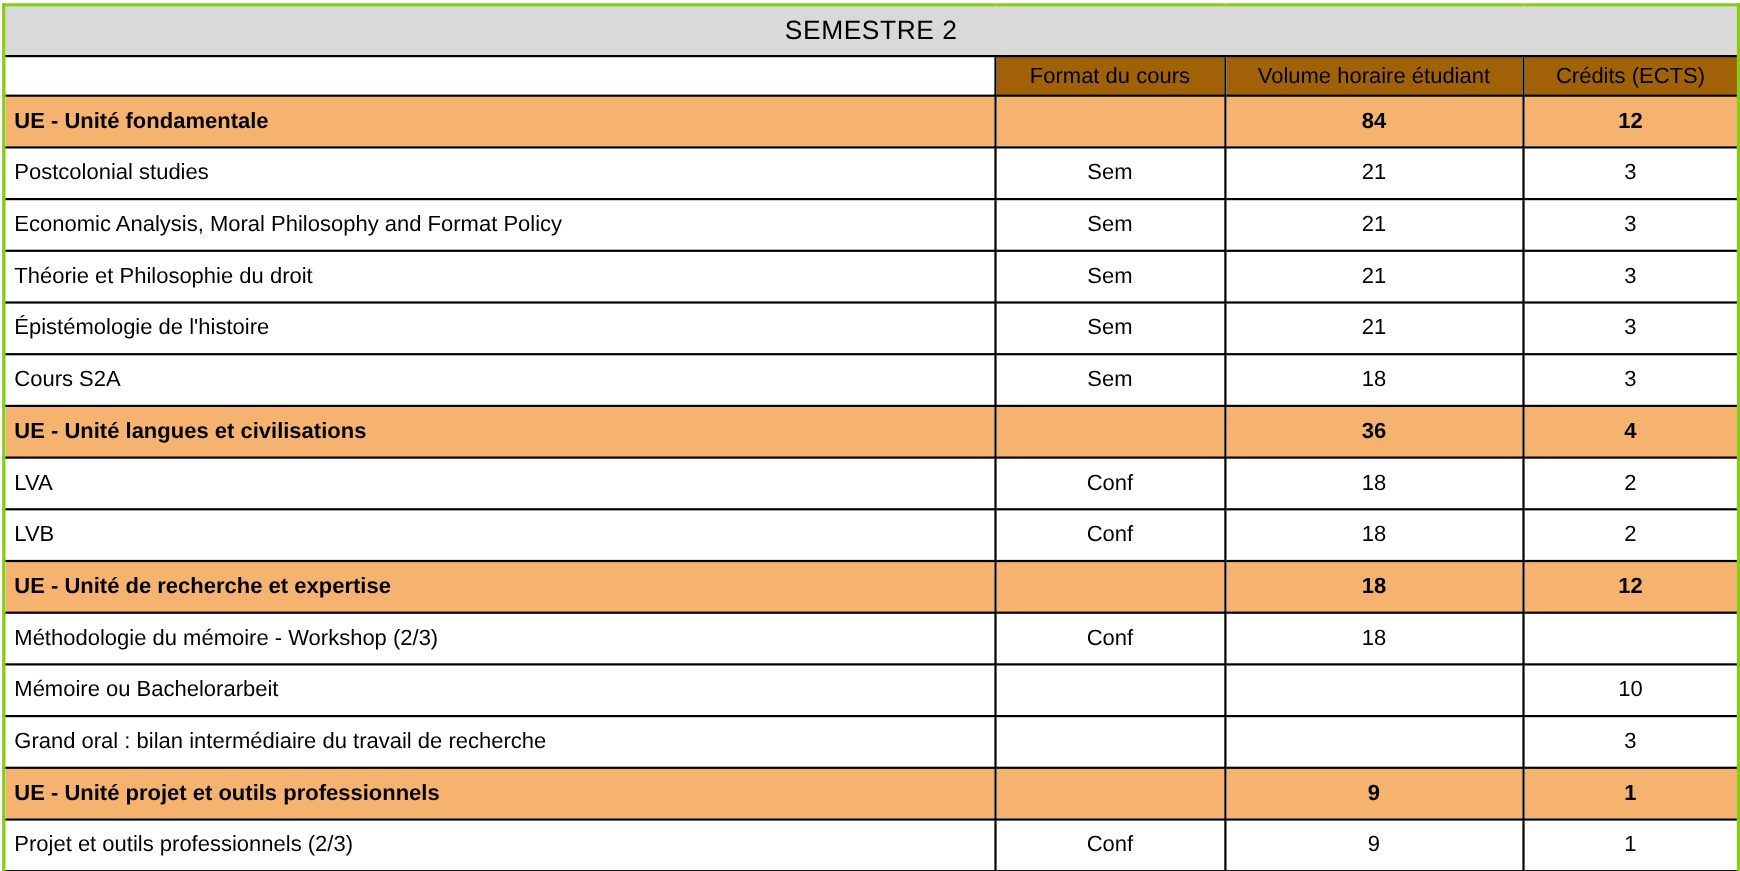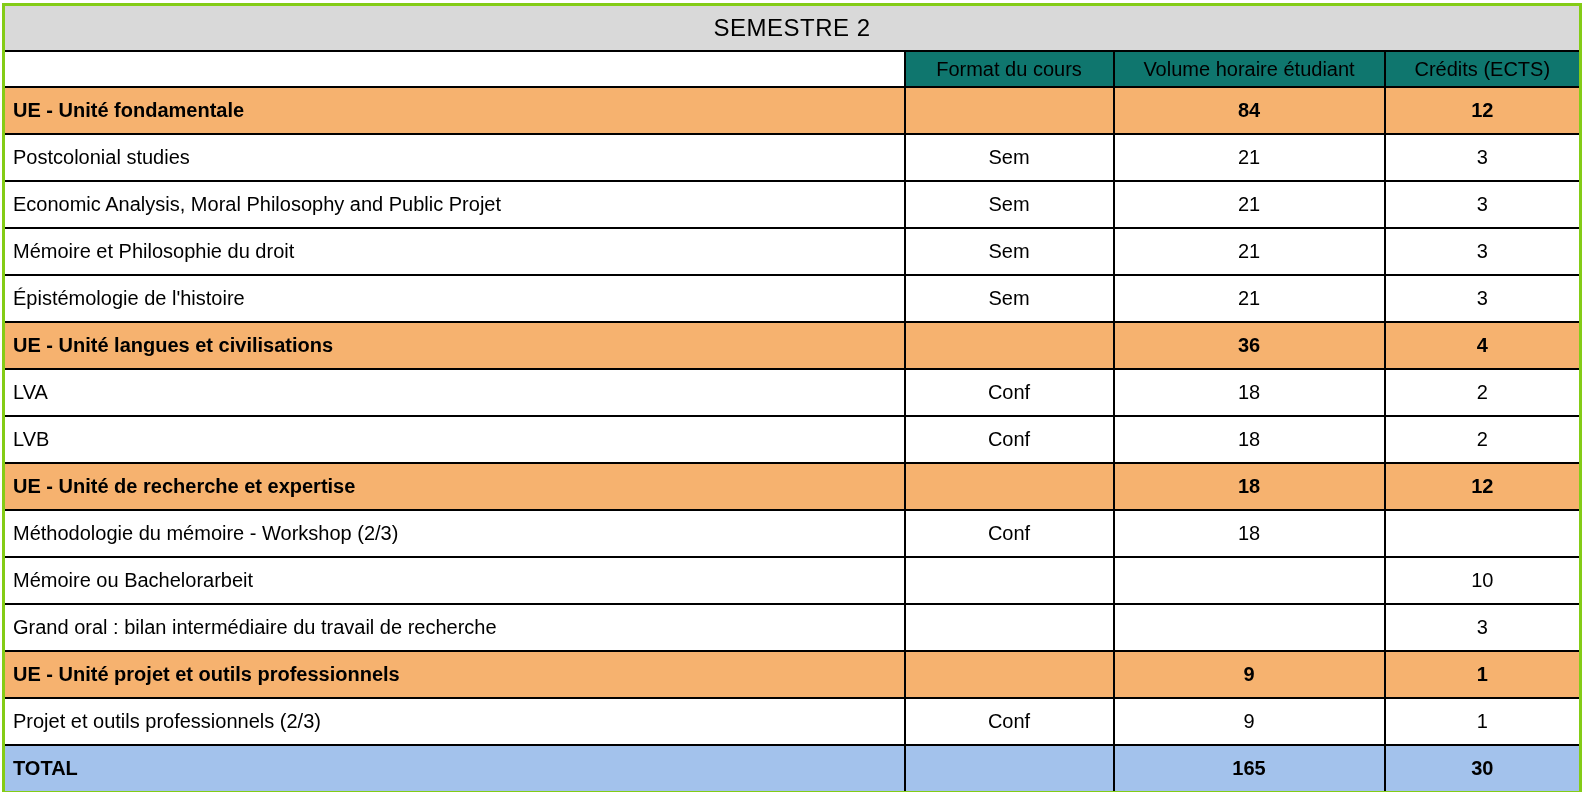--- a/index.html
+++ b/index.html
@@ -40,21 +40,21 @@
   tr.title-row th {
     height: 44px;
     background: #d9d9d9;
     font-size: 24px;
     font-weight: 400;
     text-align: center;
     letter-spacing: 0.5px;
   }
   tr.header-row th {
     height: 34px;
-    background: #0f766e;
+    background: #a16207;
     font-weight: 400;
     text-align: center;
   }
   tr.header-row th.first-col {
     background: #ffffff;
   }
   tbody tr {
     height: 47px;
   }
   tbody td {
@@ -103,35 +103,41 @@
           <td class="volume-cell">84</td>
           <td class="credits-cell">12</td>
         </tr>
         <tr class="row-course">
           <td class="label-cell">Postcolonial studies</td>
           <td class="format-cell">Sem</td>
           <td class="volume-cell">21</td>
           <td class="credits-cell">3</td>
         </tr>
         <tr class="row-course">
-          <td class="label-cell">Economic Analysis, Moral Philosophy and Public Projet</td>
-          <td class="format-cell">Sem</td>
-          <td class="volume-cell">21</td>
-          <td class="credits-cell">3</td>
-        </tr>
-        <tr class="row-course">
-          <td class="label-cell">Mémoire et Philosophie du droit</td>
+          <td class="label-cell">Economic Analysis, Moral Philosophy and Format Policy</td>
+          <td class="format-cell">Sem</td>
+          <td class="volume-cell">21</td>
+          <td class="credits-cell">3</td>
+        </tr>
+        <tr class="row-course">
+          <td class="label-cell">Théorie et Philosophie du droit</td>
           <td class="format-cell">Sem</td>
           <td class="volume-cell">21</td>
           <td class="credits-cell">3</td>
         </tr>
         <tr class="row-course">
           <td class="label-cell">Épistémologie de l'histoire</td>
           <td class="format-cell">Sem</td>
           <td class="volume-cell">21</td>
+          <td class="credits-cell">3</td>
+        </tr>
+        <tr class="row-course">
+          <td class="label-cell">Cours S2A</td>
+          <td class="format-cell">Sem</td>
+          <td class="volume-cell">18</td>
           <td class="credits-cell">3</td>
         </tr>
         <tr class="row-section">
           <td class="label-cell">UE - Unité langues et civilisations</td>
           <td class="format-cell"></td>
           <td class="volume-cell">36</td>
           <td class="credits-cell">4</td>
         </tr>
         <tr class="row-course">
           <td class="label-cell">LVA</td>

